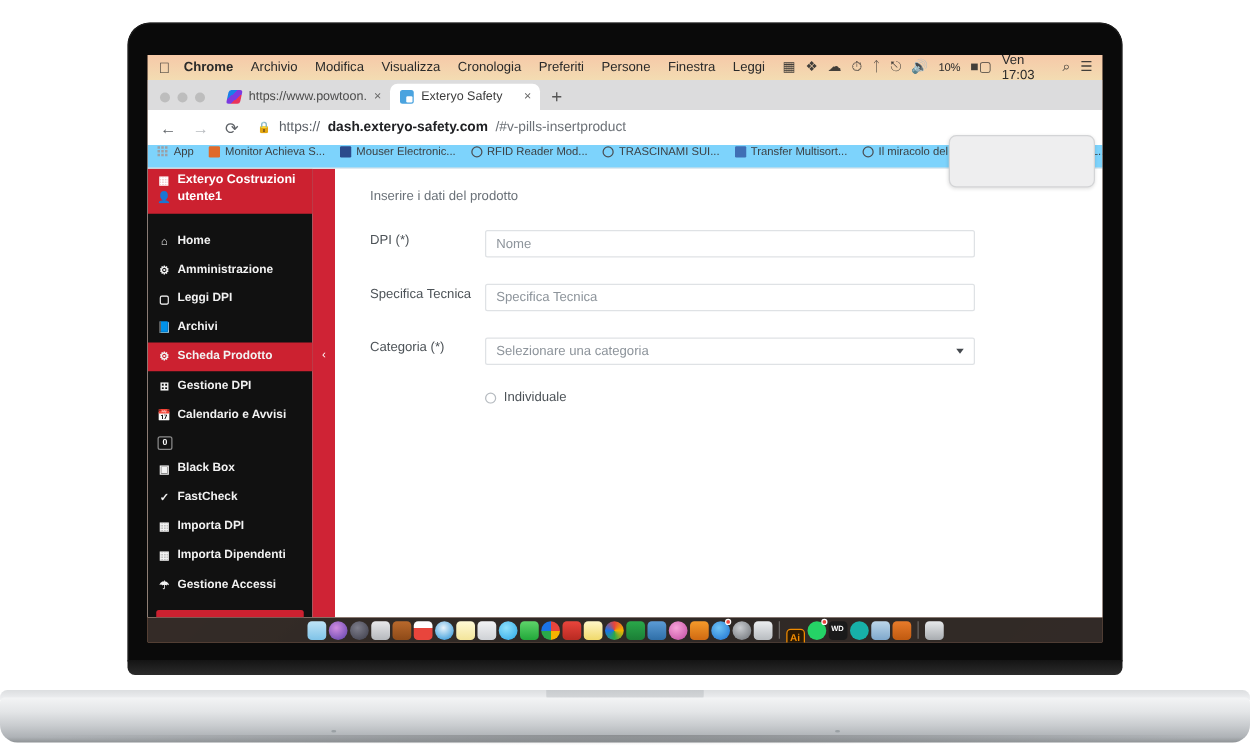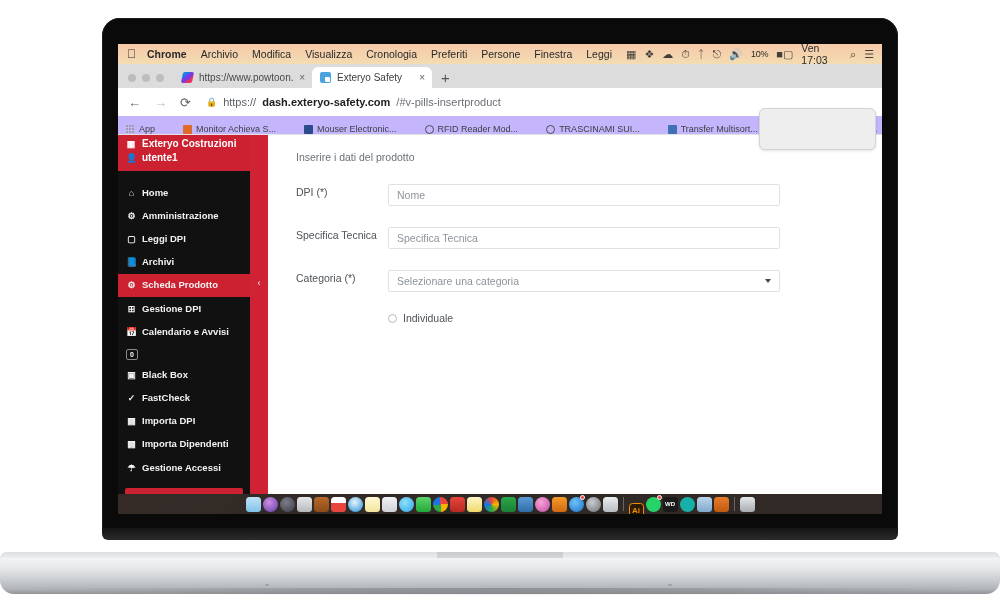--- a/index.html
+++ b/index.html
@@ -112,22 +112,22 @@
   .navbtn { font-size:13px; color:#5f6368; line-height:1; user-select:none; }
   .navbtn.dim { color:#b9bcc0; }
   .omnibox {
     flex:1; display:flex; align-items:center; gap:6px; font-size:11px; color:#5a5f66; padding-left:2px;
   }
   .lock { font-size:9px; color:#4a4f55; }
   .url-strong { color:#202124; font-weight:bold; }
   .url-rest { color:#6b7076; }
 
   .bookmarks {
-    height:19px; background:#c4b5fd; display:flex; align-items:flex-end;
-    padding:0 8px; gap:28px; font-size:9px; color:#3c4043;
+    height:19px; background:#7dd3fc; display:flex; align-items:flex-start;
+    padding:0 8px; gap:12px; font-size:9px; color:#3c4043;
     border-bottom:1px solid #e2e3e5; position:relative;
   }
   .bm { display:flex; align-items:center; gap:4px; white-space:nowrap; }
   .bmi { width:9px; height:9px; flex:0 0 9px; border-radius:1px; display:block; }
   .bm-apps { display:grid; grid-template-columns:repeat(3,2px); grid-template-rows:repeat(3,2px); gap:1px; }
   .bm-apps span { width:2px; height:2px; background:#9aa0a6; display:block; }
   .bm-globe { border:1.2px solid #4a4f55; border-radius:50%; }
 
   .viewport { position:absolute; left:0; top:71px; width:764px; height:359px; background:#fff; overflow:hidden; }
 

